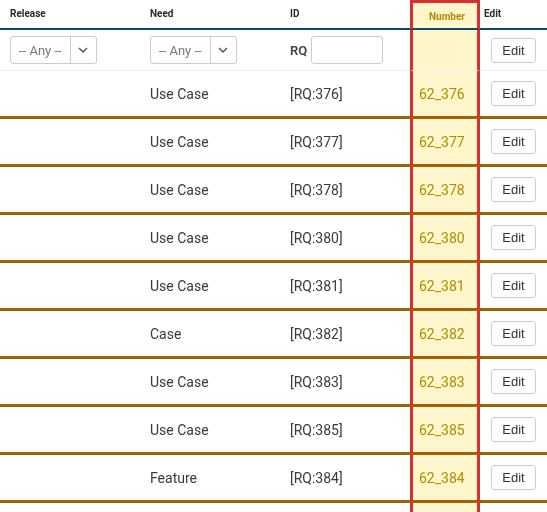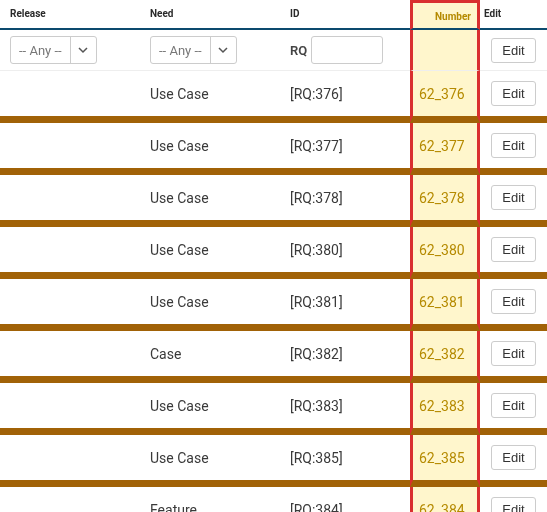--- a/index.html
+++ b/index.html
@@ -24,21 +24,21 @@
     padding: 8px 10px 6px 10px;
     border-bottom: 2px solid #0c4a6e;
     color: #2a2a2a;
     font-size: 10px;
   }
   .header-cell.number {
     background: #fff6cc;
     border-left: 3px solid #d92f2f;
     border-top: 3px solid #d92f2f;
     color: #b58a00;
-    padding-left: 22px;
+    padding-left: 16px;
   }
   .header-cell.edit {
     padding-left: 4px;
   }
   .filter-row { display: contents; }
   .filter-cell {
     padding: 6px 10px;
     border-bottom: 1px solid #eee;
     display: flex;
     align-items: center;
@@ -82,21 +82,21 @@
     border: 1px solid #ccc;
     border-radius: 3px;
     height: 28px;
     width: 72px;
     padding: 2px 6px;
     font-size: 13px;
   }
   .data-row { display: contents; }
   .cell {
     padding: 14px 10px;
-    border-bottom: 7px solid #a16207;
+    border-bottom: 3px solid #a16207;
     display: flex;
     align-items: center;
     font-size: 14px;
     color: #3a3a3a;
   }
   .cell.number {
     background: #fff6cc;
     border-left: 3px solid #d92f2f;
     color: #b58a00;
     font-size: 14px;

